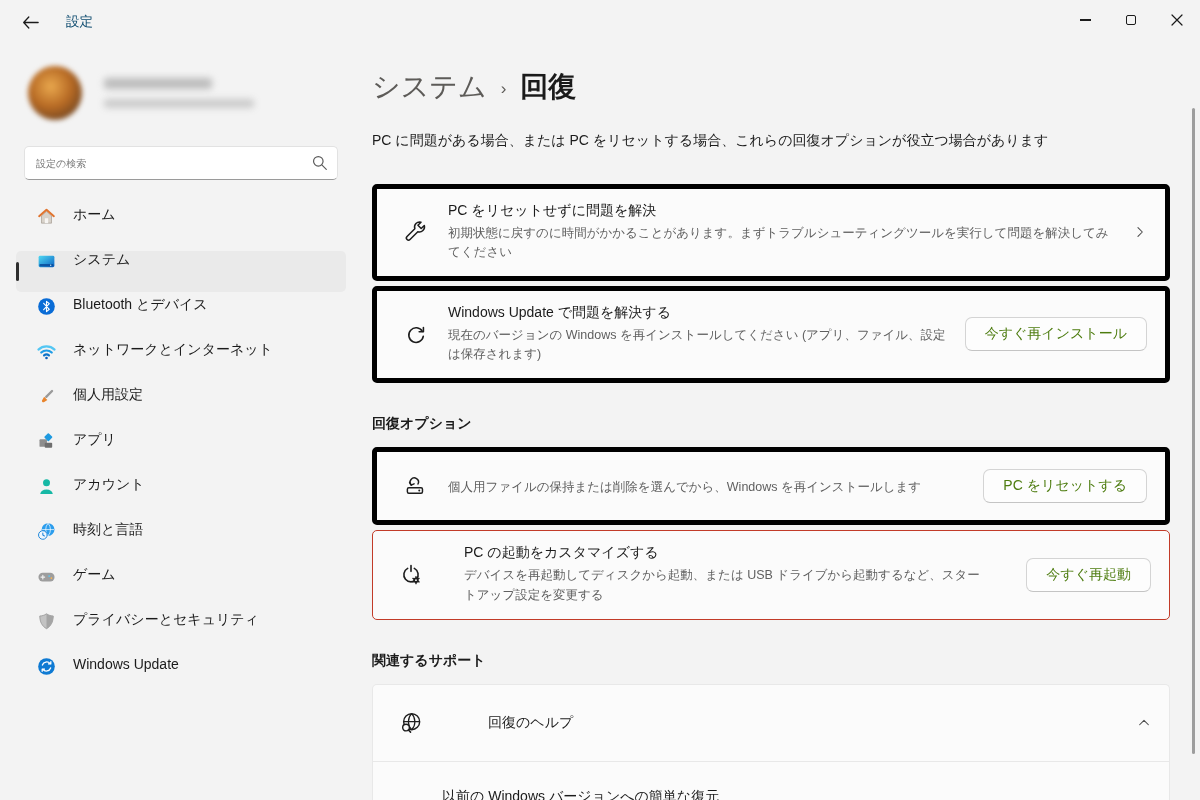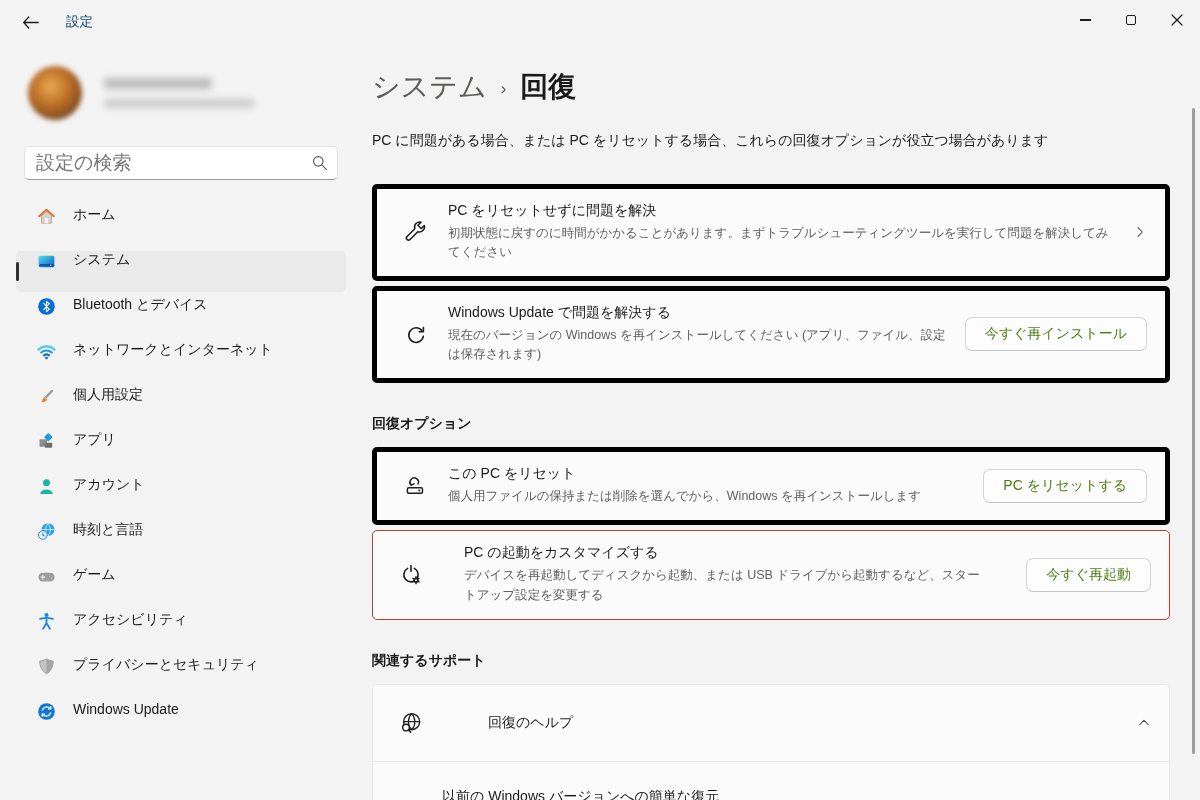--- a/index.html
+++ b/index.html
@@ -27,21 +27,21 @@
   .avatar { width:54px; height:54px; border-radius:50%;
     background:radial-gradient(circle at 42% 38%, #e9a84e 0%, #b76a24 45%, #7a4a22 75%, #5c3c25 100%);
     filter:blur(2.5px); }
   .profile-text { margin-left:22px; }
   .blur-bar { background:#8f8f8f; border-radius:3px; filter:blur(3.5px); opacity:.55; }
   .blur-name { width:108px; height:11px; margin-bottom:10px; }
   .blur-mail { width:150px; height:9px; opacity:.4; }
 
   .search-box { position:relative; margin:0 22px 26px 24px; }
   .search-box input {
-    width:100%; height:34px; padding:0 34px 0 11px; font-size:19px;
+    width:100%; height:34px; padding:0 34px 0 11px; font-size:10px;
     font-family:inherit; color:#4c1d95; background:#ffffff;
     border:1px solid #e2e2e2; border-bottom:1px solid #9a9a9a; border-radius:5px; outline:none;
   }
   .search-box input::placeholder { color:#767676; }
   .search-glyph { position:absolute; right:10px; top:8px; }
 
   .nav { padding:0 14px 0 16px; }
   .nav-item { display:flex; align-items:flex-start; height:41px; margin-bottom:4px;
     padding-left:20px; border-radius:5px; position:relative; cursor:pointer; }
   .nav-item.selected { background:#eaeaea; }
@@ -231,29 +231,20 @@
               <path d="M7.8 10.6 v4.2 M5.7 12.7 h4.2" stroke="#f0f0f0" stroke-width="1.3" stroke-linecap="round"></path>
               <circle cx="15" cy="11.5" r="1" fill="#5cc8f5"></circle>
               <circle cx="17.6" cy="13.8" r="1" fill="#ffb74d"></circle>
             </svg>
         </span>
         <span class="nav-label">ゲーム</span>
       </div>
       <div class="nav-item">
         <span class="nav-icon">
           <svg width="21" height="21" viewBox="0 0 24 24">
-              <circle cx="12" cy="4.6" r="2.3" fill="#1b84e8"></circle>
-              <path d="M4.6 8.9 L12 7.6 L19.4 8.9 M12 7.6 v6.2 M12 13.8 l-3.9 6.6 M12 13.8 l3.9 6.6" fill="none" stroke="#1b84e8" stroke-width="2.1" stroke-linecap="round" stroke-linejoin="round"></path>
-            </svg>
-        </span>
-        <span class="nav-label">アクセシビリティ</span>
-      </div>
-      <div class="nav-item">
-        <span class="nav-icon">
-          <svg width="21" height="21" viewBox="0 0 24 24">
               <path d="M12 3.2 c2.6 1.7 5.1 2.5 7.7 2.5 0 6.6-2.6 11.7-7.7 14.5 C6.9 17.4 4.3 12.3 4.3 5.7 6.9 5.7 9.4 4.9 12 3.2 Z" fill="#c3c3c3" stroke="#8e8e8e" stroke-width="0.8"></path>
               <path d="M12 3.2 c2.6 1.7 5.1 2.5 7.7 2.5 0 6.6-2.6 11.7-7.7 14.5 Z" fill="#a5a5a5"></path>
             </svg>
         </span>
         <span class="nav-label">プライバシーとセキュリティ</span>
       </div>
       <div class="nav-item">
         <span class="nav-icon">
           <svg width="21" height="21" viewBox="0 0 24 24">
               <circle cx="12" cy="12" r="9.5" fill="#0e7ad3"></circle>
@@ -310,21 +301,20 @@
     <div class="card row">
       <span class="card-icon">
         <svg width="25" height="25" viewBox="0 0 24 24">
             <rect x="4.2" y="14.2" width="14.5" height="5.2" rx="1.4" fill="none" stroke="#1d1d1d" stroke-width="1.4"></rect>
             <circle cx="15.6" cy="16.8" r="0.95" fill="#1d1d1d"></circle>
             <path d="M14.4 10.6 a4 4 0 1 0-6.4 1" fill="none" stroke="#1d1d1d" stroke-width="1.4" stroke-linecap="round"></path>
             <path d="M6.3 9 l1.5 2.7 2.8-1.3" fill="none" stroke="#1d1d1d" stroke-width="1.4" stroke-linecap="round" stroke-linejoin="round"></path>
           </svg>
       </span>
       <div class="card-text">
-        <div class="card-title">この PC をリセット</div>
         <div class="card-sub">個人用ファイルの保持または削除を選んでから、Windows を再インストールします</div>
       </div>
       <button class="card-btn">PC をリセットする</button>
     </div>
 
     <div class="card highlight" style="border-color: rgb(194, 59, 40);">
       <span class="card-icon">
         <svg width="26" height="26" viewBox="0 0 24 24">
             <path d="M8.9 5.9 a6.6 6.6 0 1 0 6.2 0" fill="none" stroke="#1d1d1d" stroke-width="1.5" stroke-linecap="round"></path>
             <path d="M12 3.4 v5.2" stroke="#1d1d1d" stroke-width="1.5" stroke-linecap="round"></path>

